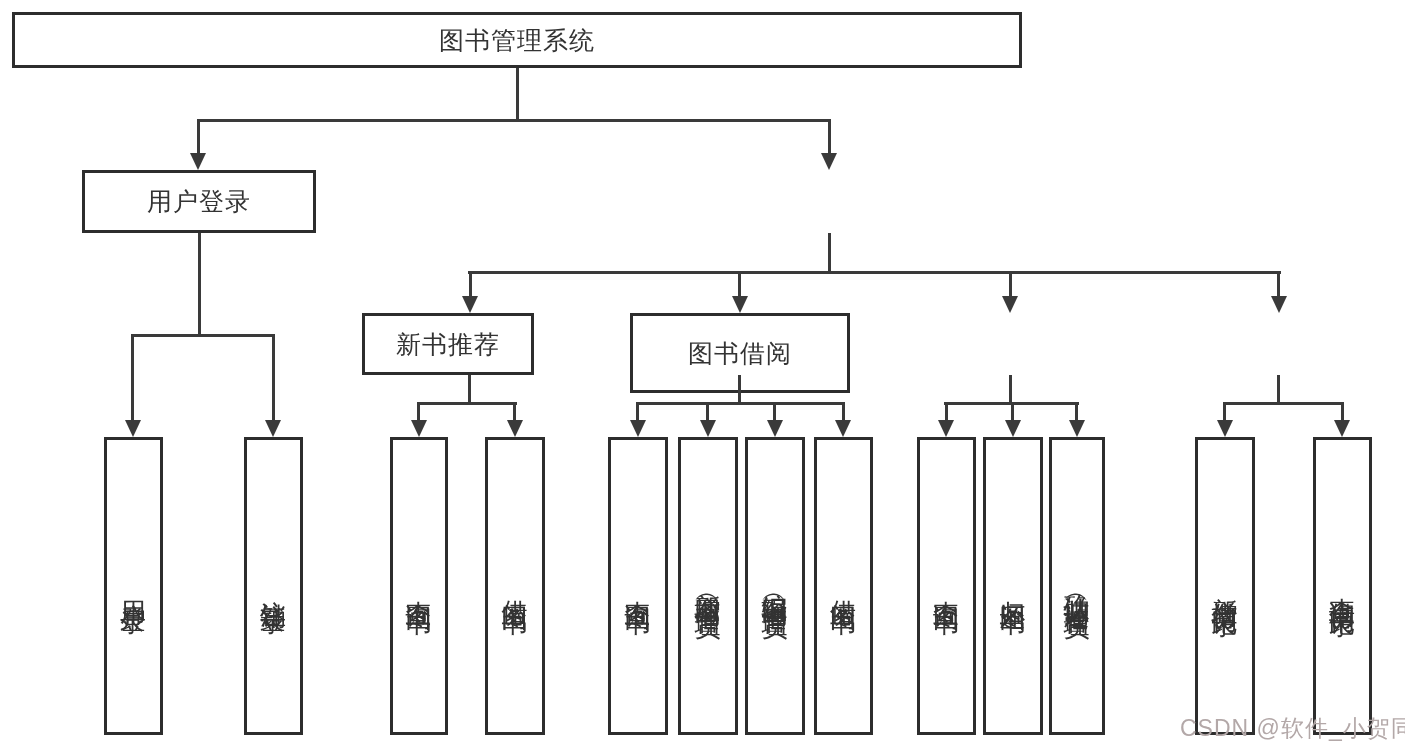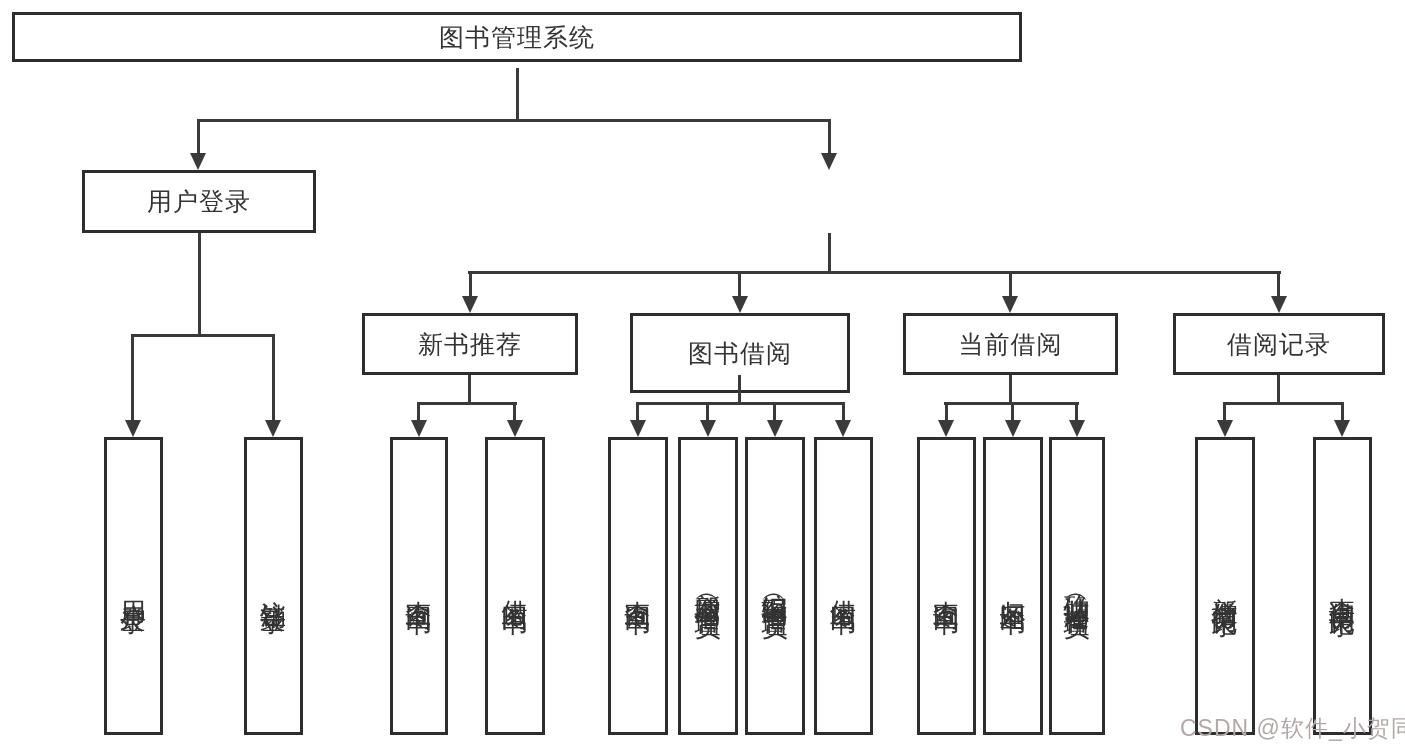--- a/index.html
+++ b/index.html
@@ -66,21 +66,21 @@
     color: var(--watermark);
     white-space: nowrap;
     z-index: 5;
   }
 </style>
 </head>
 <body>
 
 <div id="canvas">
 
-  <div class="hbox" style="left:12px; top:12px; width:1010px; height:50px;">
+  <div class="hbox" style="left:12px; top:12px; width:1010px; height:56px;">
     <span>图书管理系统</span>
   </div>
 
   <div>
     <div class="vl" style="left:516px; top:68px; height:54px;"></div>
     <div class="hl" style="left:197px; top:119px; width:634px;"></div>
     <div class="vl" style="left:197px; top:119px; height:35px;"></div>
     <div class="vl" style="left:828px; top:119px; height:35px;"></div>
     <div class="ar" style="left:190px; top:153px;"></div>
     <div class="ar" style="left:821px; top:153px;"></div>
@@ -105,31 +105,25 @@
     <div class="vl" style="left:469px; top:271px; height:26px;"></div>
     <div class="vl" style="left:738px; top:271px; height:26px;"></div>
     <div class="vl" style="left:1009px; top:271px; height:26px;"></div>
     <div class="vl" style="left:1277px; top:271px; height:26px;"></div>
     <div class="ar" style="left:462px; top:296px;"></div>
     <div class="ar" style="left:732px; top:296px;"></div>
     <div class="ar" style="left:1002px; top:296px;"></div>
     <div class="ar" style="left:1271px; top:296px;"></div>
   </div>
 
-  <div class="hbox" style="left:362px; top:313px; width:216px; height:62px;">
+  <div class="hbox" style="left:362px; top:313px; width:172px; height:62px;">
     <span>新书推荐</span>
   </div>
   <div class="hbox" style="left:630px; top:313px; width:220px; height:80px;">
     <span>图书借阅</span>
-  </div>
-  <div class="hbox" style="left:903px; top:313px; width:215px; height:62px;">
-    <span>当前借阅</span>
-  </div>
-  <div class="hbox" style="left:1173px; top:313px; width:212px; height:62px;">
-    <span>借阅记录</span>
   </div>
 
   <div>
     <div class="vl" style="left:468px; top:375px; height:30px;"></div>
     <div class="hl" style="left:417px; top:402px; width:100px;"></div>
     <div class="vl" style="left:417px; top:402px; height:19px;"></div>
     <div class="vl" style="left:513px; top:402px; height:19px;"></div>
     <div class="ar" style="left:411px; top:420px;"></div>
     <div class="ar" style="left:507px; top:420px;"></div>
   </div>

